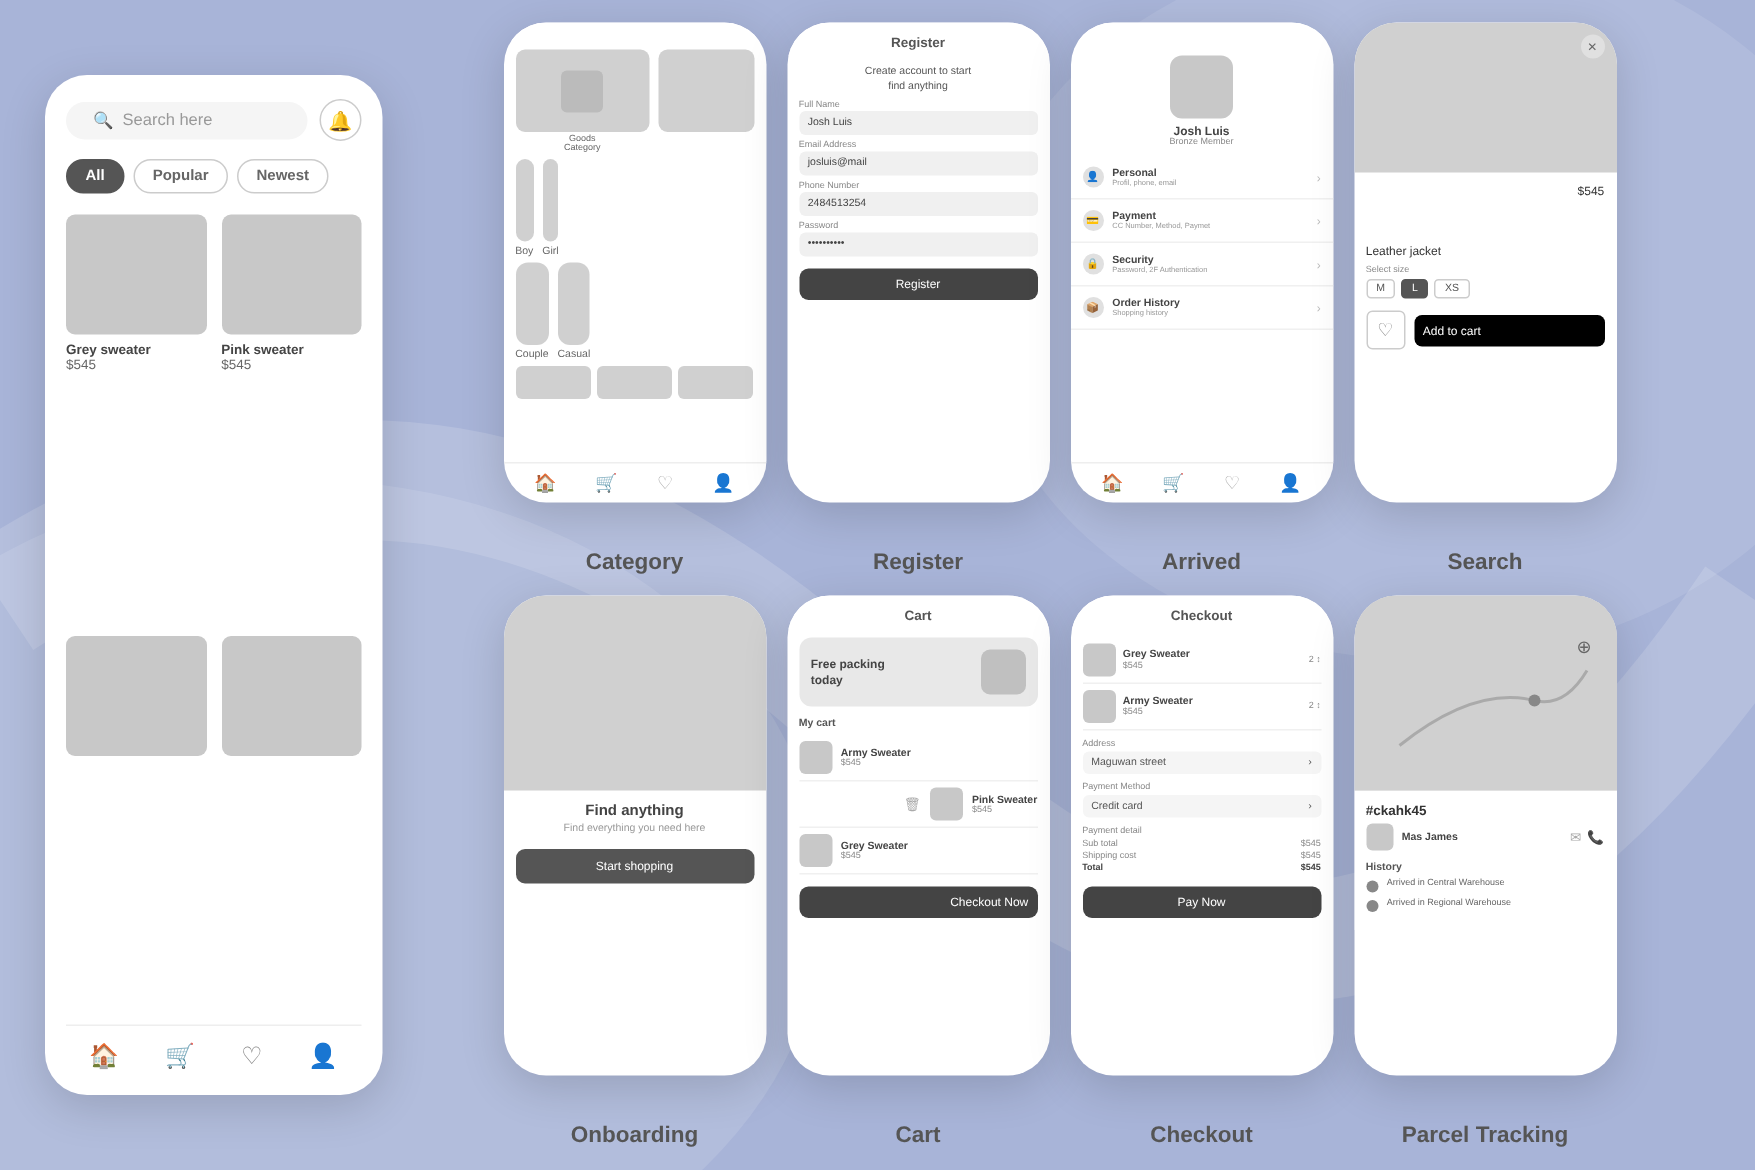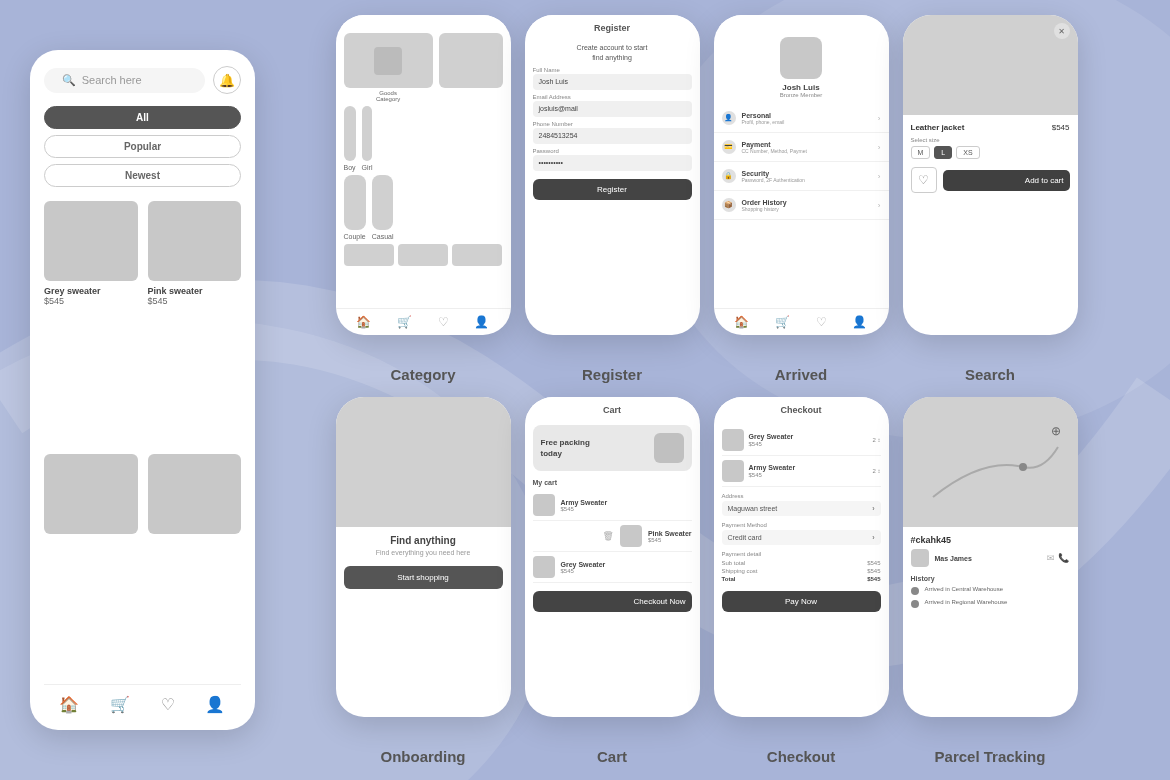--- a/index.html
+++ b/index.html
@@ -117,21 +117,20 @@
       width: 50px;
       height: 50px;
       background: #ccc;
       border-radius: 10px;
     }
 
     .main-tabs {
       display: flex;
       gap: 6px;
       margin-bottom: 14px;
-      flex-direction: column;
     }
 
     .tab-btn {
       padding: 5px 12px;
       border-radius: 16px;
       font-size: 10px;
       font-weight: 600;
       border: 1.5px solid #ccc;
       background: transparent;
       color: #666;
@@ -393,22 +392,23 @@
     }
 
     .detail-title-row {
       display: flex;
       justify-content: space-between;
       align-items: flex-start;
     }
 
     .detail-name {
       font-size: 8px;
-      font-weight: 700;
+      font-weight: 400;
       color: #333;
+      margin-top: 40px;
     }
 
     .detail-price {
       font-size: 8px;
       color: #333;
     }
 
     .detail-size-label {
       font-size: 6px;
       color: #888;
@@ -448,23 +448,23 @@
       border-radius: 4px;
       display: flex;
       align-items: center;
       justify-content: center;
       font-size: 12px;
       color: #888;
     }
 
     .detail-add-btn {
       flex: 1;
-      background: #404040;
+      background: #000000;
       color: #fff;
-      text-align: right;
+      text-align: left;
       padding: 6px;
       border-radius: 5px;
       font-size: 8px;
     }
 
     
     .onboard-img {
       width: 100%;
       height: 130px;
       background: #d0d0d0;

